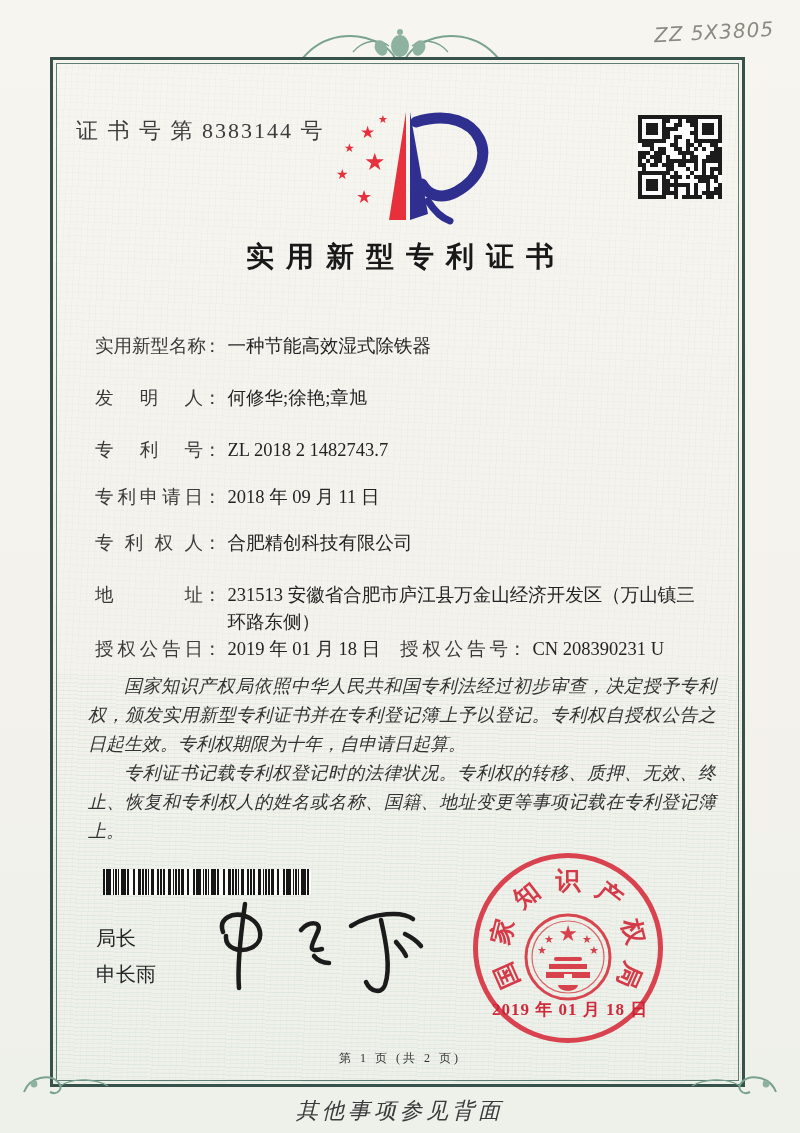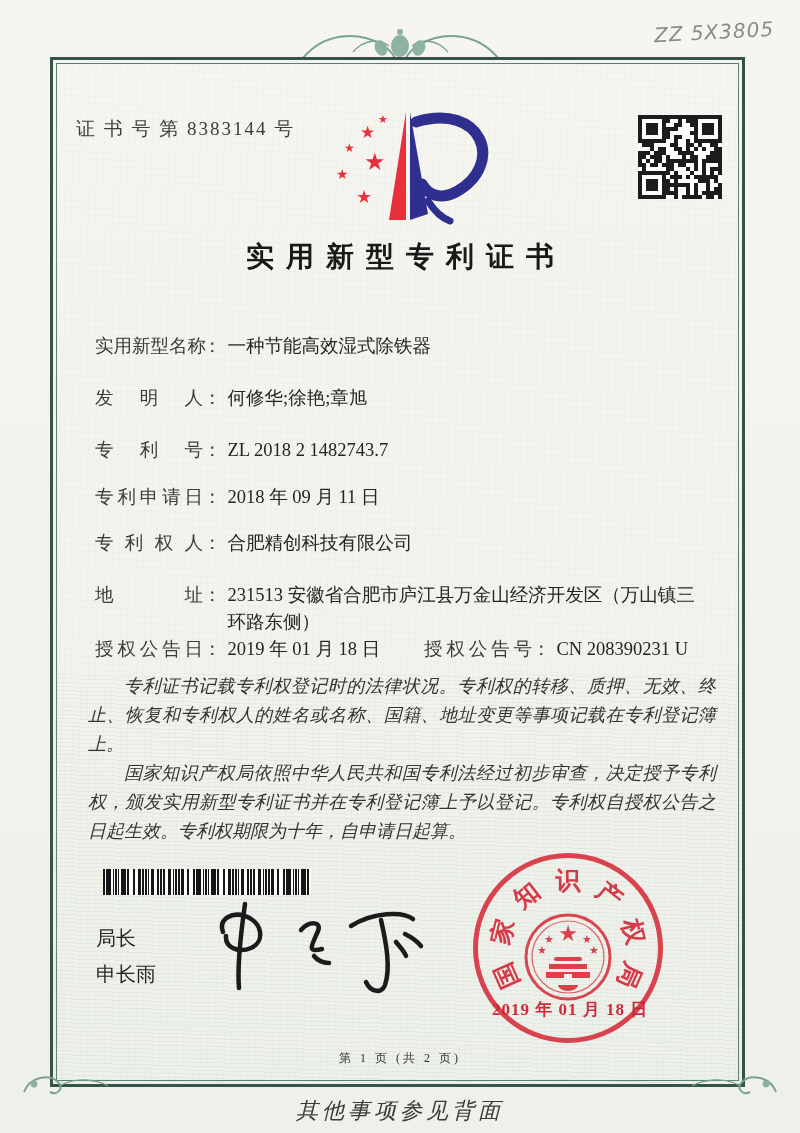--- a/index.html
+++ b/index.html
@@ -11,36 +11,36 @@
   .frame::after{content:'';position:absolute;inset:3px;border:1px solid #5e7d72;}
   
   .texture{position:absolute;left:54px;top:61px;right:59px;bottom:50px;pointer-events:none;
     background:
       repeating-linear-gradient(93deg, rgba(150,195,175,.06) 0 1px, transparent 1px 6px),
       repeating-linear-gradient(2deg, rgba(150,195,175,.05) 0 1px, transparent 1px 7px);}
   .texture::after{content:'';position:absolute;left:0;right:0;top:60%;bottom:0;
       background:repeating-linear-gradient(1.5deg, rgba(110,180,155,.10) 0 1px, transparent 1px 4px);}
   .handwritten{position:absolute;top:20px;right:26px;font-family:"DejaVu Sans",sans-serif;
       font-style:italic;font-size:20px;letter-spacing:1px;color:#8b8a82;transform:rotate(-3deg);}
-  .certno{position:absolute;left:76px;top:116px;font-size:19px;letter-spacing:2px;color:#3c3c3c;}
+  .certno{position:absolute;left:76px;top:116px;font-size:22px;letter-spacing:2px;color:#3c3c3c;}
   .logo{position:absolute;left:330px;top:106px;width:160px;height:126px;}
   .qr{position:absolute;left:638px;top:115px;width:84px;height:84px;background:#fdfdfd;
       display:grid;grid-template-columns:repeat(21,1fr);grid-template-rows:repeat(21,1fr);}
   .qr i{display:block;}
   .qr i.on{background:#1c1c1c;}
   .title{position:absolute;left:0;top:238px;width:100%;text-align:center;font-size:28px;
       font-weight:bold;letter-spacing:12px;text-indent:12px;color:#191919;}
   
   .frow{position:absolute;left:95px;font-size:18.5px;line-height:27px;color:#2e2e2e;white-space:nowrap;}
   .flabel{display:inline-block;width:108px;text-align:justify;text-align-last:justify;
       vertical-align:top;color:#3a3a3a;}
   .fcolon{display:inline-block;vertical-align:top;margin-right:6px;color:#3a3a3a;}
   .fvalue{display:inline-block;vertical-align:top;color:#232323;}
   .fvalue.wide{width:478px;white-space:normal;}
-  .grant-right{position:absolute;left:305px;top:0;margin-left:24px;}
+  .grant-right{position:absolute;left:305px;top:0;}
   
   .bodytext{position:absolute;left:88px;top:672px;width:628px;font-size:18px;line-height:29px;
       font-style:italic;text-align:justify;color:#333;}
   .bodytext p{margin:0;text-indent:2em;}
   .barcode{position:absolute;left:103px;top:869px;width:208px;height:26px;background-color:#fbfbf9;
       background-image:
         repeating-linear-gradient(90deg,#161616 0 2px,rgba(0,0,0,0) 2px 6px),
         repeating-linear-gradient(90deg,#161616 0 1px,rgba(0,0,0,0) 1px 5px),
         repeating-linear-gradient(90deg,rgba(0,0,0,0) 0 3px,#161616 3px 5px,rgba(0,0,0,0) 5px 9px);}
   .signer{position:absolute;left:96px;top:920px;font-size:20px;line-height:36px;color:#262626;
@@ -588,22 +588,22 @@
   <div class="frow" style="top:636px">
     <span>
       <span class="flabel">授权公告日</span><span class="fcolon">：</span><span class="fvalue">2019 年 01 月 18 日</span>
     </span>
     <span class="grant-right">
       <span class="flabel">授权公告号</span><span class="fcolon">：</span><span class="fvalue">CN 208390231 U</span>
     </span>
   </div>
 
   <div class="bodytext">
+    <p>国家知识产权局依照中华人民共和国专利法经过初步审查，决定授予专利权，颁发实用新型专利证书并在专利登记簿上予以登记。专利权自授权公告之日起生效。专利权期限为十年，自申请日起算。</p>
     <p>专利证书记载专利权登记时的法律状况。专利权的转移、质押、无效、终止、恢复和专利权人的姓名或名称、国籍、地址变更等事项记载在专利登记簿上。</p>
-    <p>国家知识产权局依照中华人民共和国专利法经过初步审查，决定授予专利权，颁发实用新型专利证书并在专利登记簿上予以登记。专利权自授权公告之日起生效。专利权期限为十年，自申请日起算。</p>
   </div>
 
   <div class="barcode"></div>
 
   <div class="signer">
     <div>局长</div>
     <div>申长雨</div>
   </div>
 
   <svg class="signature" width="240" height="115" viewBox="0 0 240 115">

